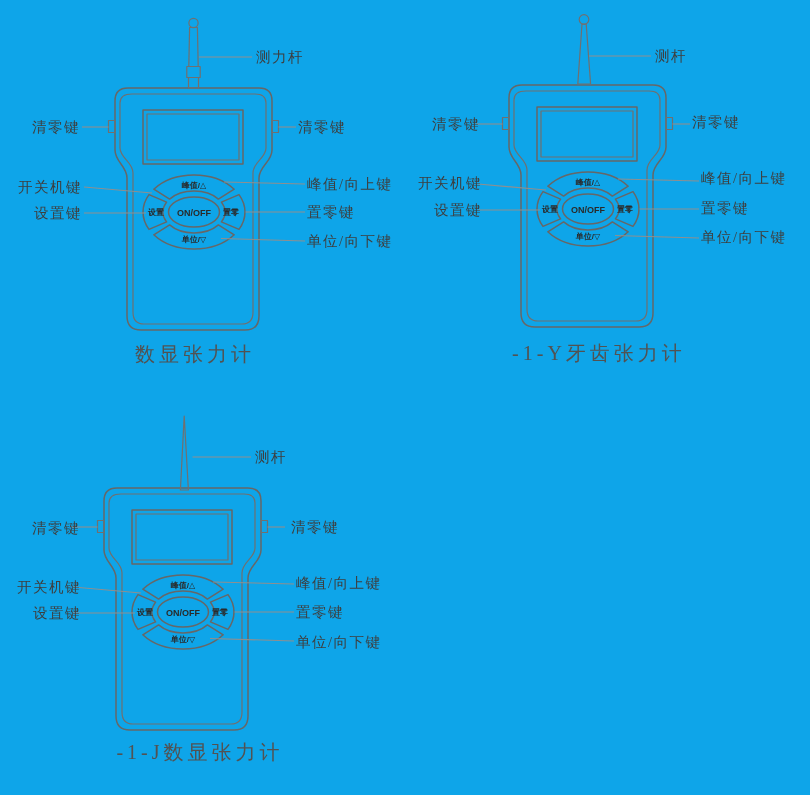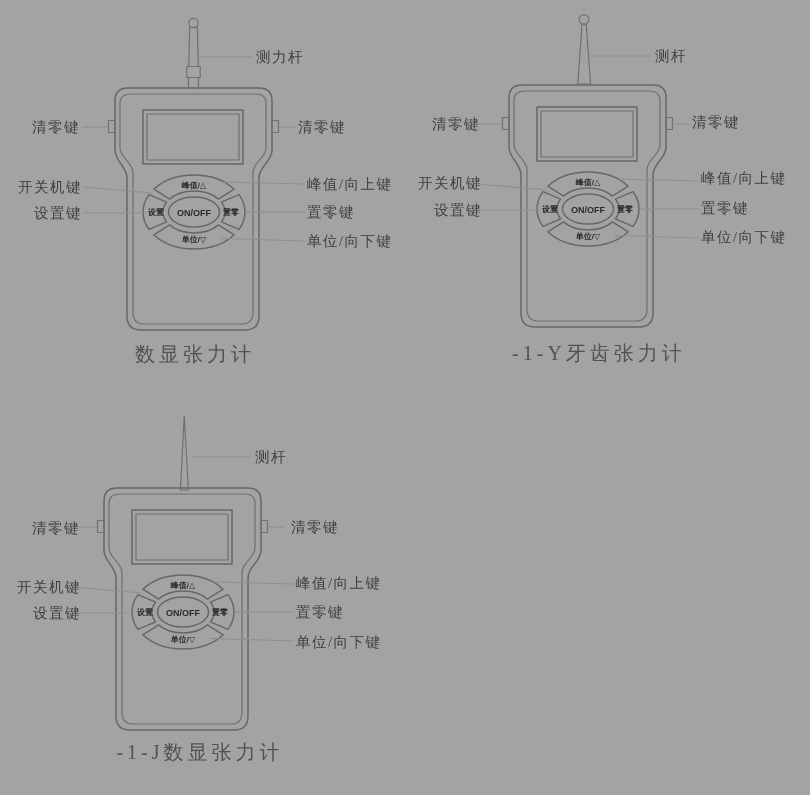--- a/index.html
+++ b/index.html
@@ -1,16 +1,16 @@
 <!DOCTYPE html>
 <html><head>
 <meta charset="utf-8">
 <style>
   html,body{margin:0;padding:0;background:#ffffff;}
-  .page{width:810px;height:795px;background:#a3a3a3;overflow:hidden;}
+  .page{width:810px;height:795px;background:#0ea5e9;overflow:hidden;}
   .lead{stroke:#8f8f8f;stroke-width:1.1;fill:none;}
   .draw{stroke:#676767;stroke-width:1.5;fill:none;stroke-linejoin:round;stroke-linecap:round;}
   .draw2{stroke:#707070;stroke-width:1.2;fill:none;stroke-linejoin:round;}
   .lbl{font:14.5px "Liberation Serif","DejaVu Serif",serif;fill:#3e3e3e;letter-spacing:1.5px;}
   .cap{font:20px "Liberation Serif","DejaVu Serif",serif;fill:#525252;letter-spacing:4px;}
   .padlbl{font:bold 8px "Liberation Sans","DejaVu Sans",sans-serif;fill:#2a2a2a;}
   .onoff{font:bold 9px "Liberation Sans","DejaVu Sans",sans-serif;fill:#2a2a2a;}
 </style>
 </head>
 <body>

